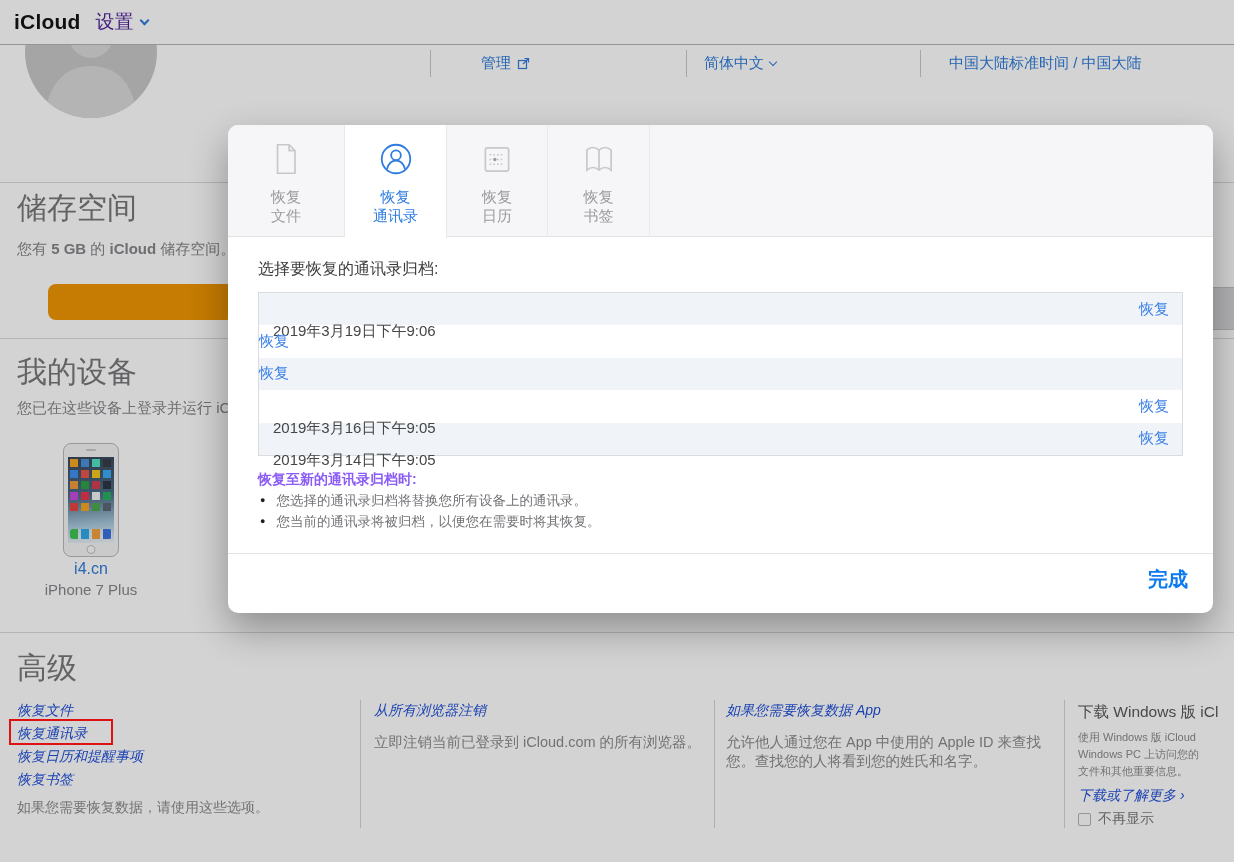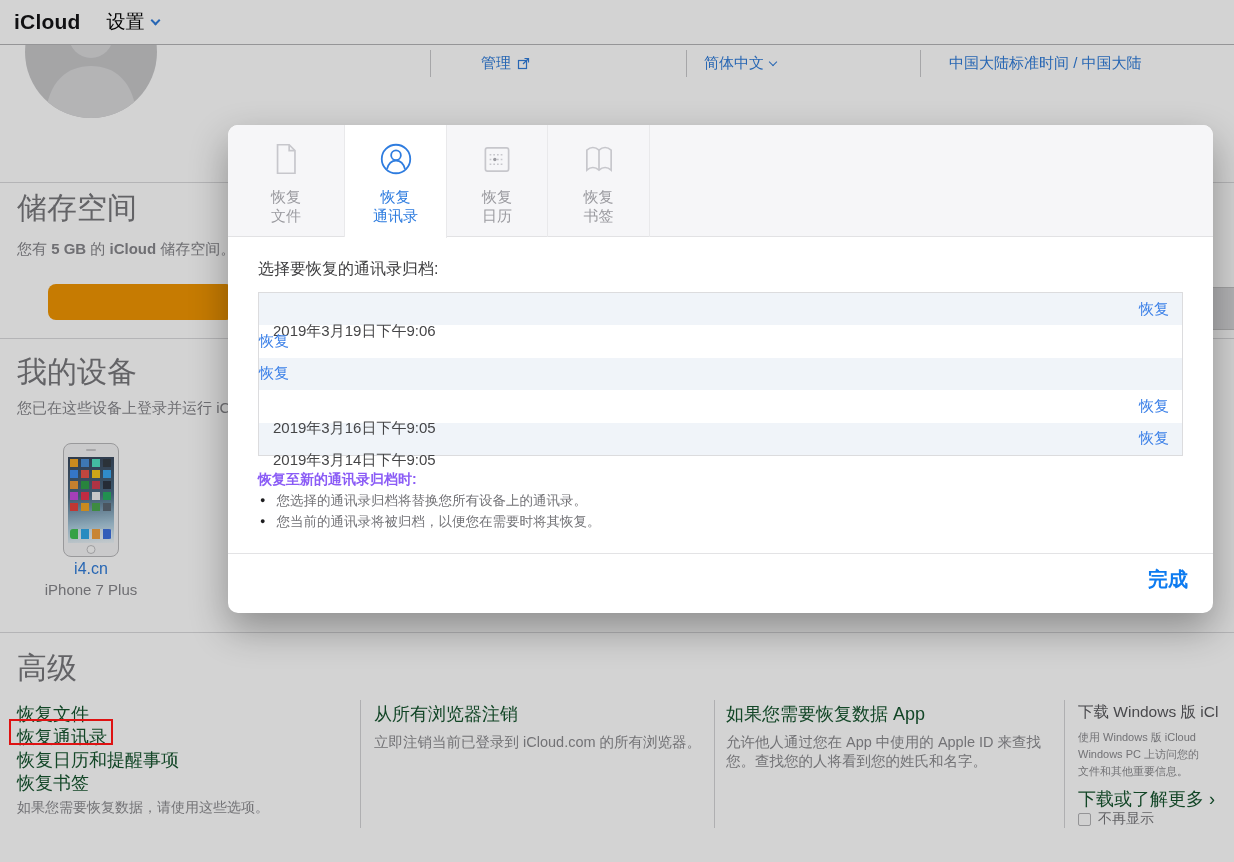--- a/index.html
+++ b/index.html
@@ -11,21 +11,21 @@
   }
   .abs { position:absolute; }
   a { text-decoration:none; cursor:pointer; }
   .blue { color:#2e7bd9; }
   .gray-text { color:#85858a; }
 
   
   #topbar { left:0; top:0; width:1234px; height:45px; background:#fff;
     border-bottom:1px solid #b4b4b6; z-index:3; display:flex; align-items:center; padding-left:14px; }
   #brand { font-size:21px; font-weight:700; color:#121214; letter-spacing:.2px; }
-  #settings-link { font-size:19px; color:#000000; margin-left:26px; display:flex; align-items:center; gap:7px; }
+  #settings-link { font-size:19px; color:#4c1d95; margin-left:15px; display:flex; align-items:center; gap:7px; }
   .chev { width:7px; height:7px; border-right:2px solid #2e7bd9; border-bottom:2px solid #2e7bd9;
     transform:rotate(45deg); display:inline-block; margin-top:-4px; }
 
   
   #profile { left:0; top:45px; width:1234px; height:138px; background:#fff; border-bottom:1px solid #dadadc; z-index:1; }
   #avatar { left:25px; top:-14px; width:132px; height:132px; border-radius:50%; background:#c7c7c9; overflow:hidden; z-index:2; }
   .vdiv { width:1px; height:27px; background:#c9c9cb; top:50px; z-index:4; }
   .subnav-item { top:54px; font-size:15px; color:#2e7bd9; z-index:4; display:flex; align-items:center; gap:6px; }
   .chev-sm { width:6px; height:6px; border-right:1.5px solid #2e7bd9; border-bottom:1.5px solid #2e7bd9;
     transform:rotate(45deg); display:inline-block; margin-top:-3px; }
@@ -57,21 +57,21 @@
   #iphone .home { position:absolute; left:50%; bottom:2px; transform:translateX(-50%); width:9px; height:9px;
     border:1px solid #c0c0c2; border-radius:50%; background:#fafafa; }
   #iphone .speaker { position:absolute; left:50%; top:5px; transform:translateX(-50%); width:10px; height:2px;
     border-radius:2px; background:#c9c9cb; }
   #device-name { left:31px; top:560px; width:120px; text-align:center; font-size:16px; }
   #device-model { left:31px; top:581px; width:120px; text-align:center; font-size:15px; }
 
   
   #advanced-title { left:17px; top:648px; }
   .coldiv { width:1px; height:128px; top:700px; background:#d4d4d6; }
-  .adv-link { font-size:18px; color:#14532d; white-space:nowrap; }
+  .adv-link { font-size:14px; color:#1d4ed8; white-space:nowrap;font-style:italic; }
   .adv-desc { font-size:14.5px; color:#8a8a8e; line-height:19px; }
   #adv-note { left:17px; top:799px; font-size:14px; color:#8a8a8e; }
   #win-title { left:1078px; top:702px; font-size:15.5px; color:#57575b; white-space:nowrap; }
   .win-line { left:1078px; font-size:11px; color:#8a8a8e; white-space:nowrap; }
   #win-more { left:1078px; top:787px; }
   #dismiss-row { left:1078px; top:810px; display:flex; align-items:center; gap:7px; }
   #dismiss-box { width:13px; height:13px; border:1px solid #b3b3b5; border-radius:2px; background:#fdfdfd; }
   #dismiss-label { font-size:14px; color:#77777b; }
 
   

